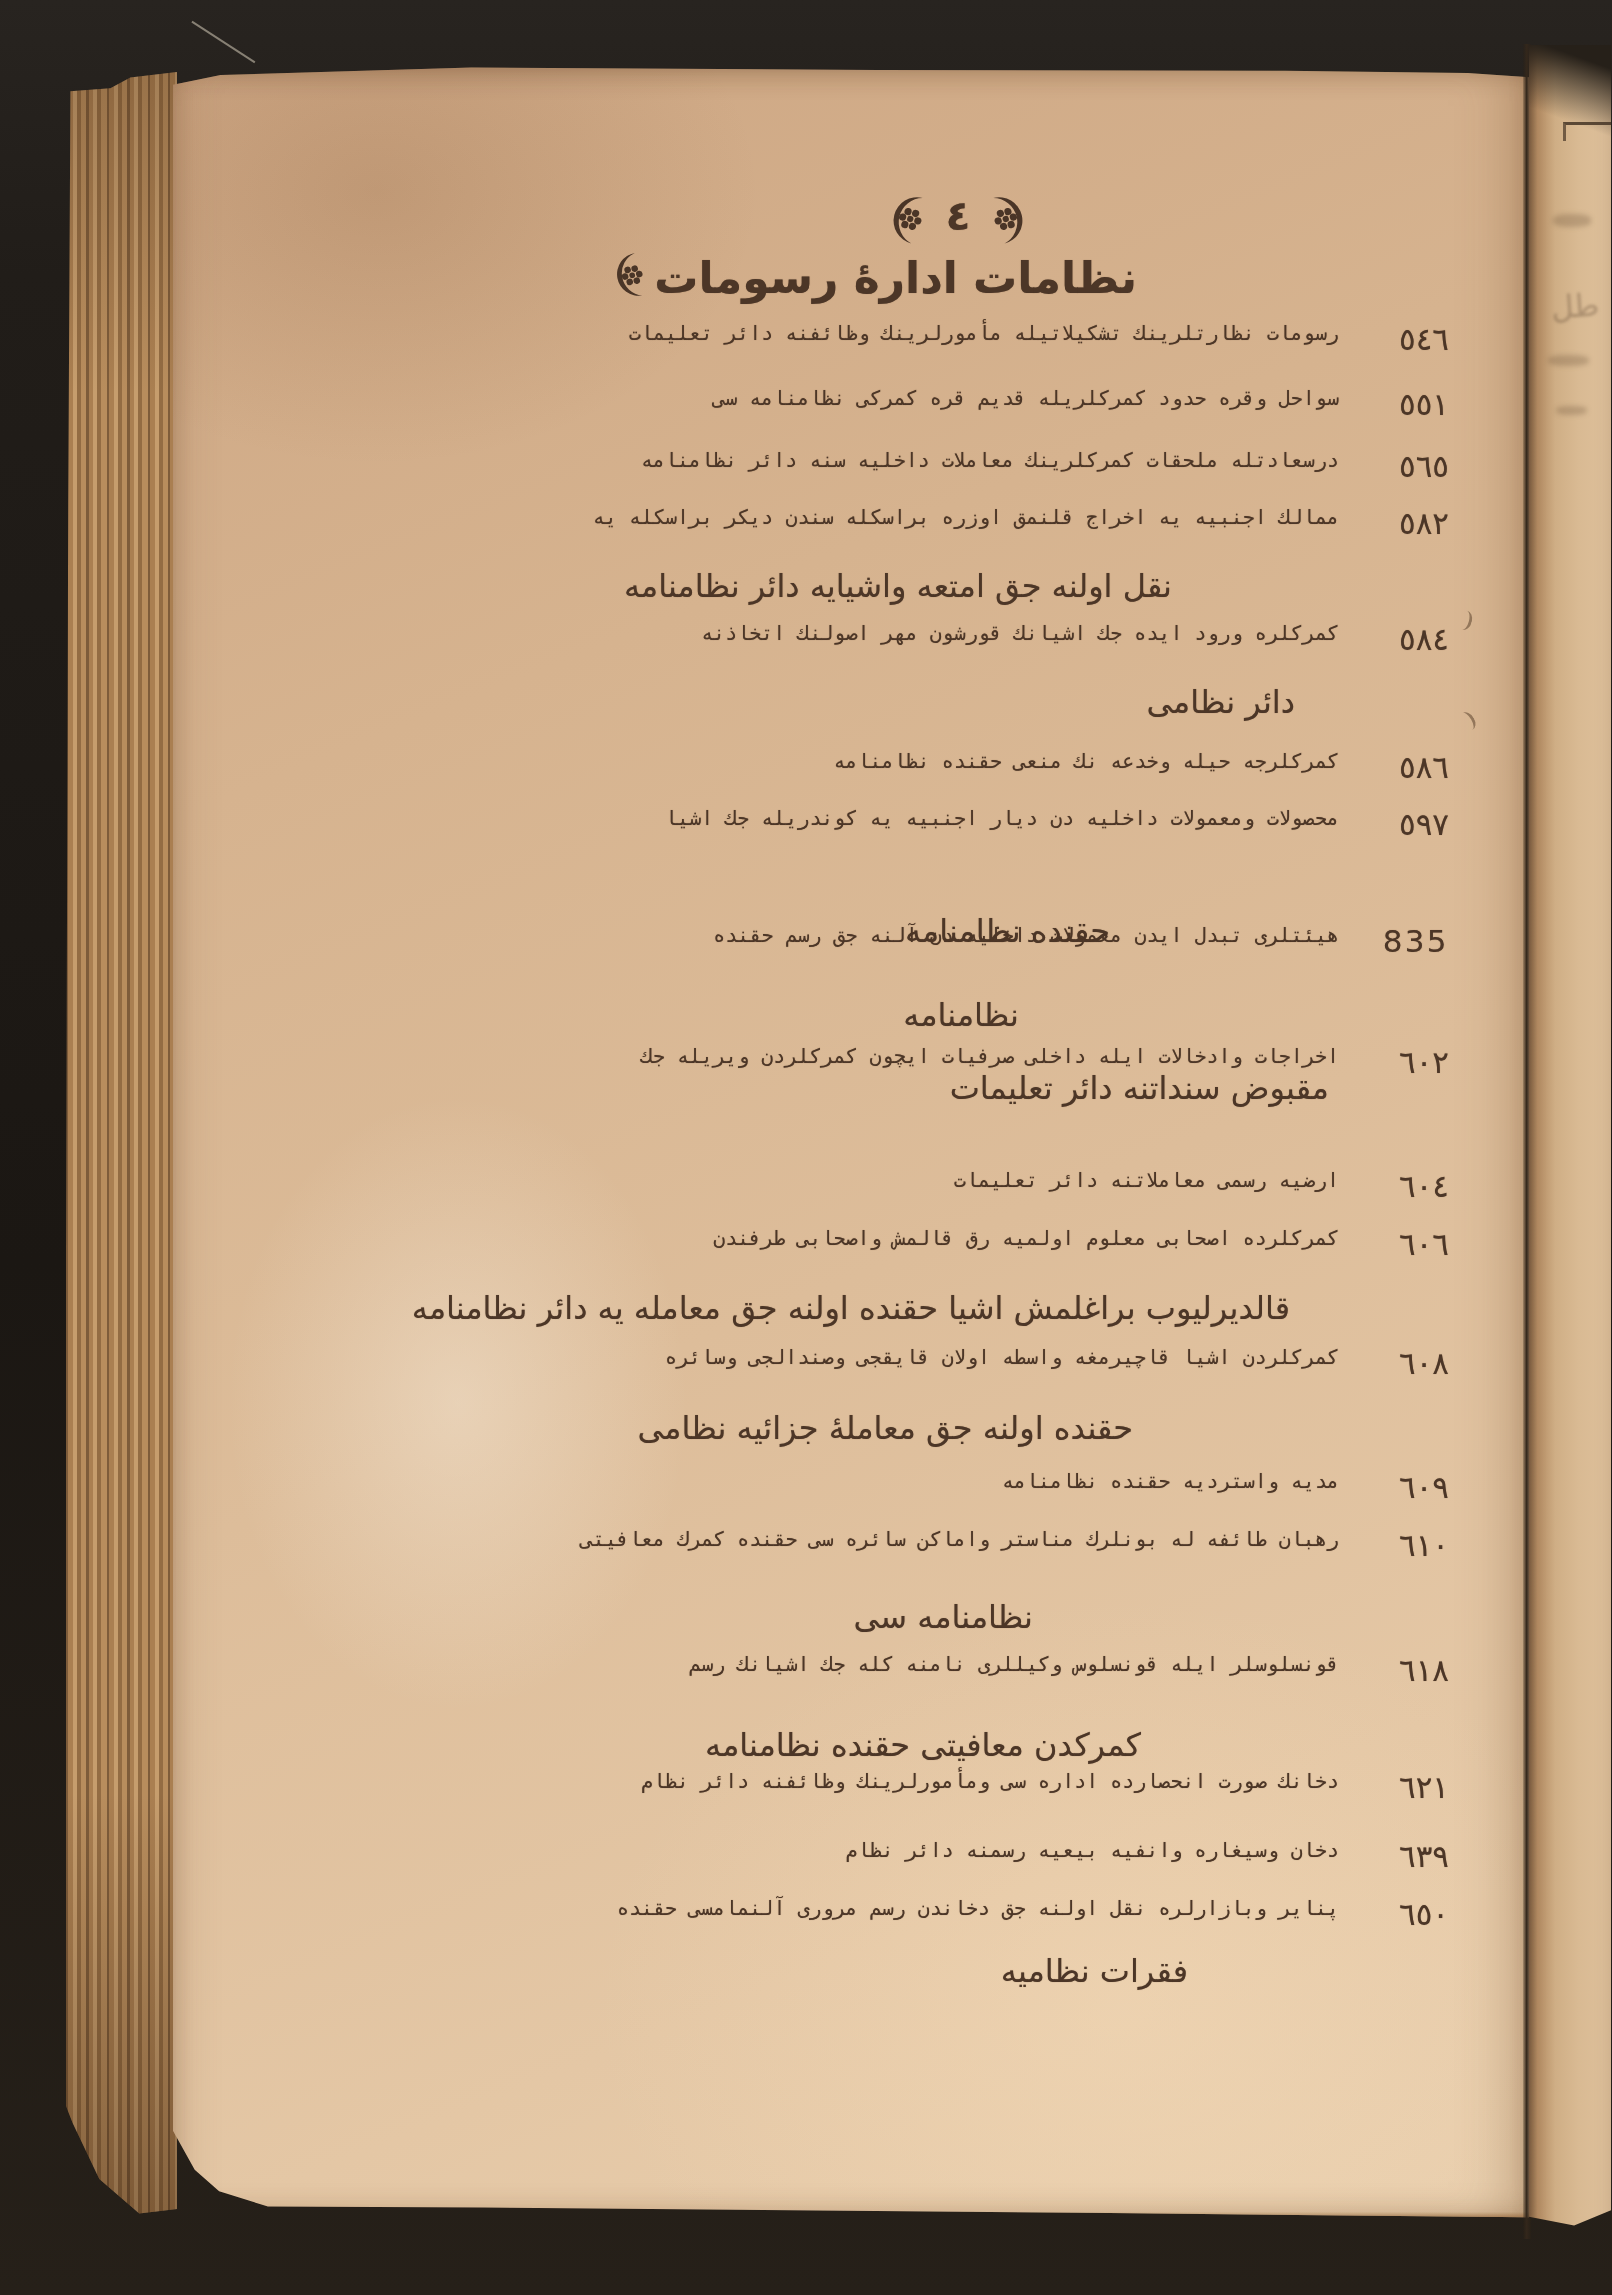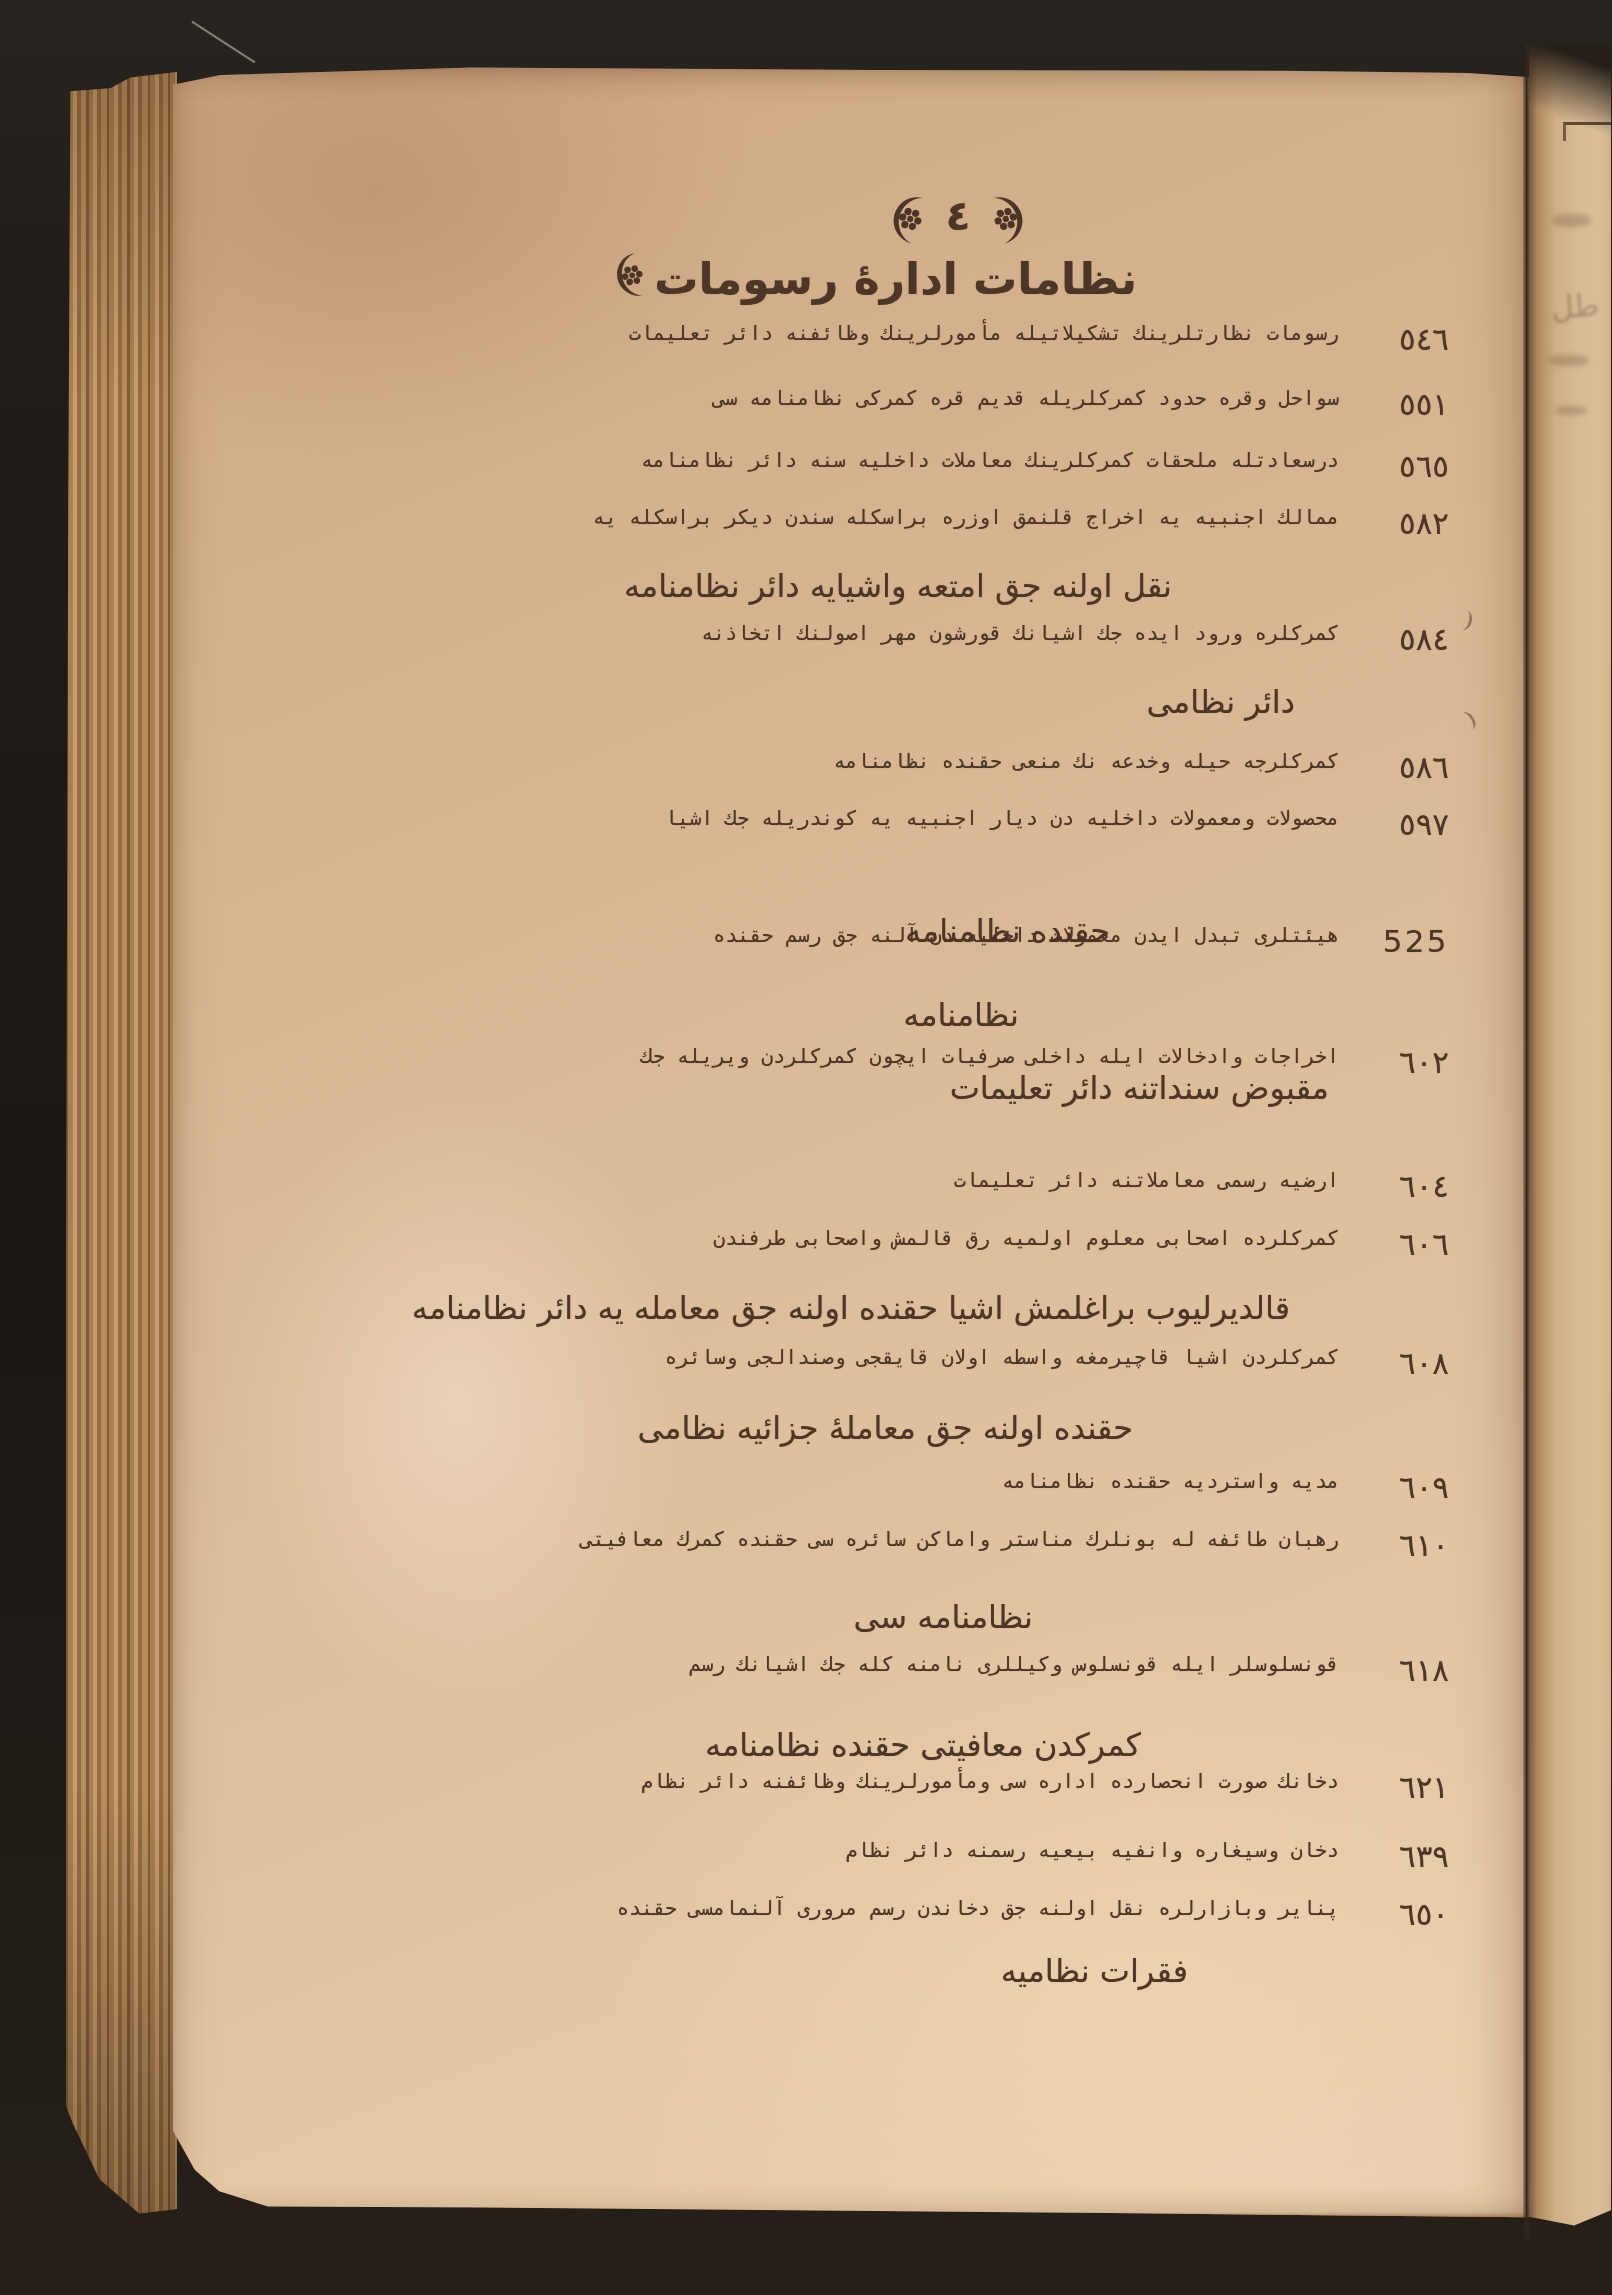--- a/index.html
+++ b/index.html
@@ -42,21 +42,21 @@
   }
   .ink{ color:#4c3627; text-shadow:0 0 0.8px rgba(70,45,25,.55); }
   
   .folio-row{
     position:absolute; top:132px; right:502px;
     display:flex; align-items:center; gap:20.4px; direction:ltr;
   }
   .folio-num{ font-size:41px; font-weight:bold; transform:translateY(-4.7px); }
   .title-row{
     position:absolute; top:191px; right:392px;
-    display:flex; align-items:center; gap:7.8px; direction:rtl;
+    display:flex; gap:7.8px; direction:rtl;
   }
   .title-text{ font-size:44px; font-weight:bold; letter-spacing:0.8px; }
   .orn{ display:inline-block; }
   
   .toc{ position:absolute; inset:0; }
   .entry-row{
     position:absolute; right:80px; display:flex; direction:rtl; align-items:flex-start;
   }
   .entry-num{
     width:74px; min-width:74px; margin-left:36px;
@@ -182,21 +182,21 @@
     <span class="entry-text">كمركلرجه حيله وخدعه نك منعى حقنده نظامنامه</span>
   </div>
 
   <div class="entry-row" style="top: 745px;">
     <span class="entry-num">٥٩٧</span>
     <span class="entry-text">محصولات ومعمولات داخليه دن ديار اجنبيه يه كوندريله جك اشيا</span>
   </div>
   <div class="entry-cont" style="top: 809px; right: 419px; margin-top: 42px;">حقنده نظامنامه</div>
 
   <div class="entry-row" style="top: 862px;">
-    <span class="entry-num">525</span>
+    <span class="entry-num">835</span>
     <span class="entry-text">هيئتلرى تبدل ايدن معمولات داخليه دن آلنه جق رسم حقنده</span>
   </div>
   <div class="entry-cont" style="top: 935px; right: 510px;">نظامنامه</div>
 
   <div class="entry-row" style="top: 983px;">
     <span class="entry-num">٦٠٢</span>
     <span class="entry-text">اخراجات وادخالات ايله داخلى صرفيات ايچون كمركلردن ويريله جك</span>
   </div>
   <div class="entry-cont" style="top: 1008px; right: 200px;">مقبوض سنداتنه دائر تعليمات</div>
 

